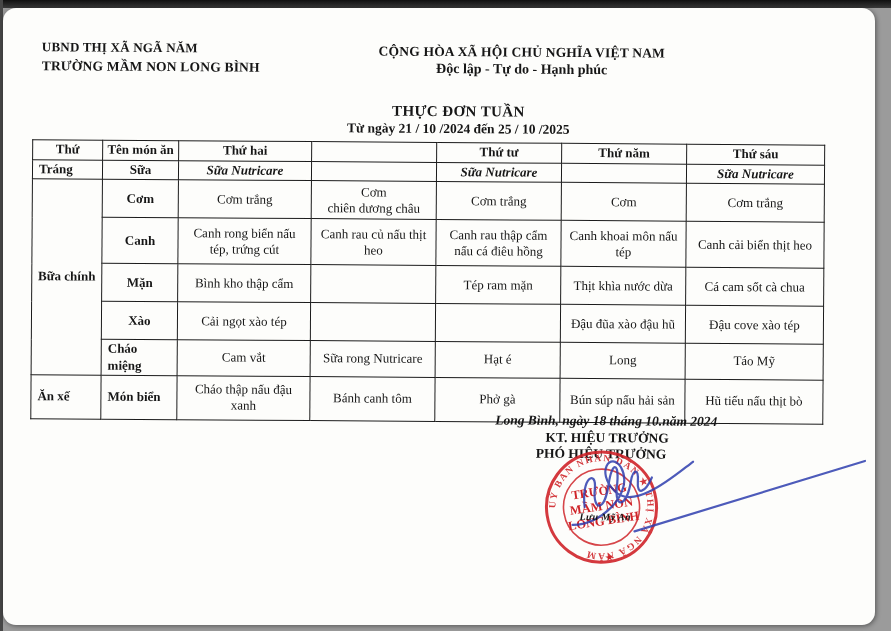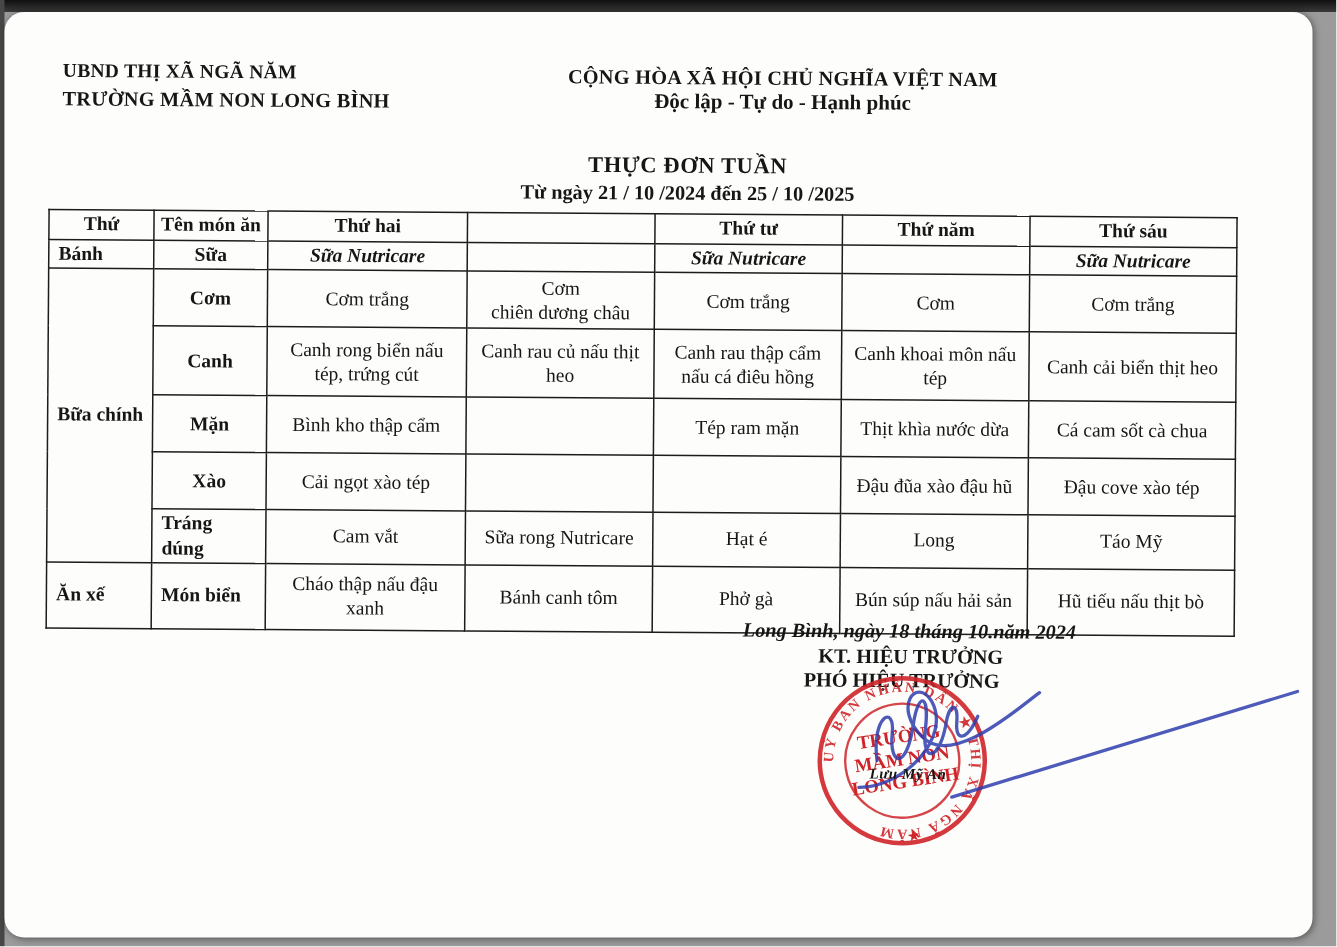--- a/index.html
+++ b/index.html
@@ -73,21 +73,21 @@
           <tr style="height:20px">
             <th class="b">Thứ</th>
             <th class="b">Tên món ăn</th>
             <th class="b">Thứ hai</th>
             <th class="b"></th>
             <th class="b">Thứ tư</th>
             <th class="b">Thứ năm</th>
             <th class="b">Thứ sáu</th>
           </tr>
           <tr style="height:18px">
-            <td class="b left">Bánh</td>
+            <td class="b left">Tráng</td>
             <td class="b">Sữa</td>
             <td class="b i">Sữa Nutricare</td>
             <td></td>
             <td class="b i">Sữa Nutricare</td>
             <td></td>
             <td class="b i">Sữa Nutricare</td>
           </tr>
           <tr style="height:38px">
             <td class="b" rowspan="5">Bữa chính</td>
             <td class="b">Cơm</td>
@@ -116,21 +116,21 @@
           </tr>
           <tr style="height:38px">
             <td class="b">Xào</td>
             <td>Cải ngọt xào tép</td>
             <td></td>
             <td></td>
             <td>Đậu đũa xào đậu hũ</td>
             <td>Đậu cove xào tép</td>
           </tr>
           <tr style="height:28px">
-            <td class="b left">Tráng dúng</td>
+            <td class="b left">Cháo miệng</td>
             <td>Cam vắt</td>
             <td>Sữa rong Nutricare</td>
             <td>Hạt é</td>
             <td>Long</td>
             <td>Táo Mỹ</td>
           </tr>
           <tr style="height:44px">
             <td class="b left">Ăn xế</td>
             <td class="b left">Món biển</td>
             <td>Cháo thập nấu đậu xanh</td>

